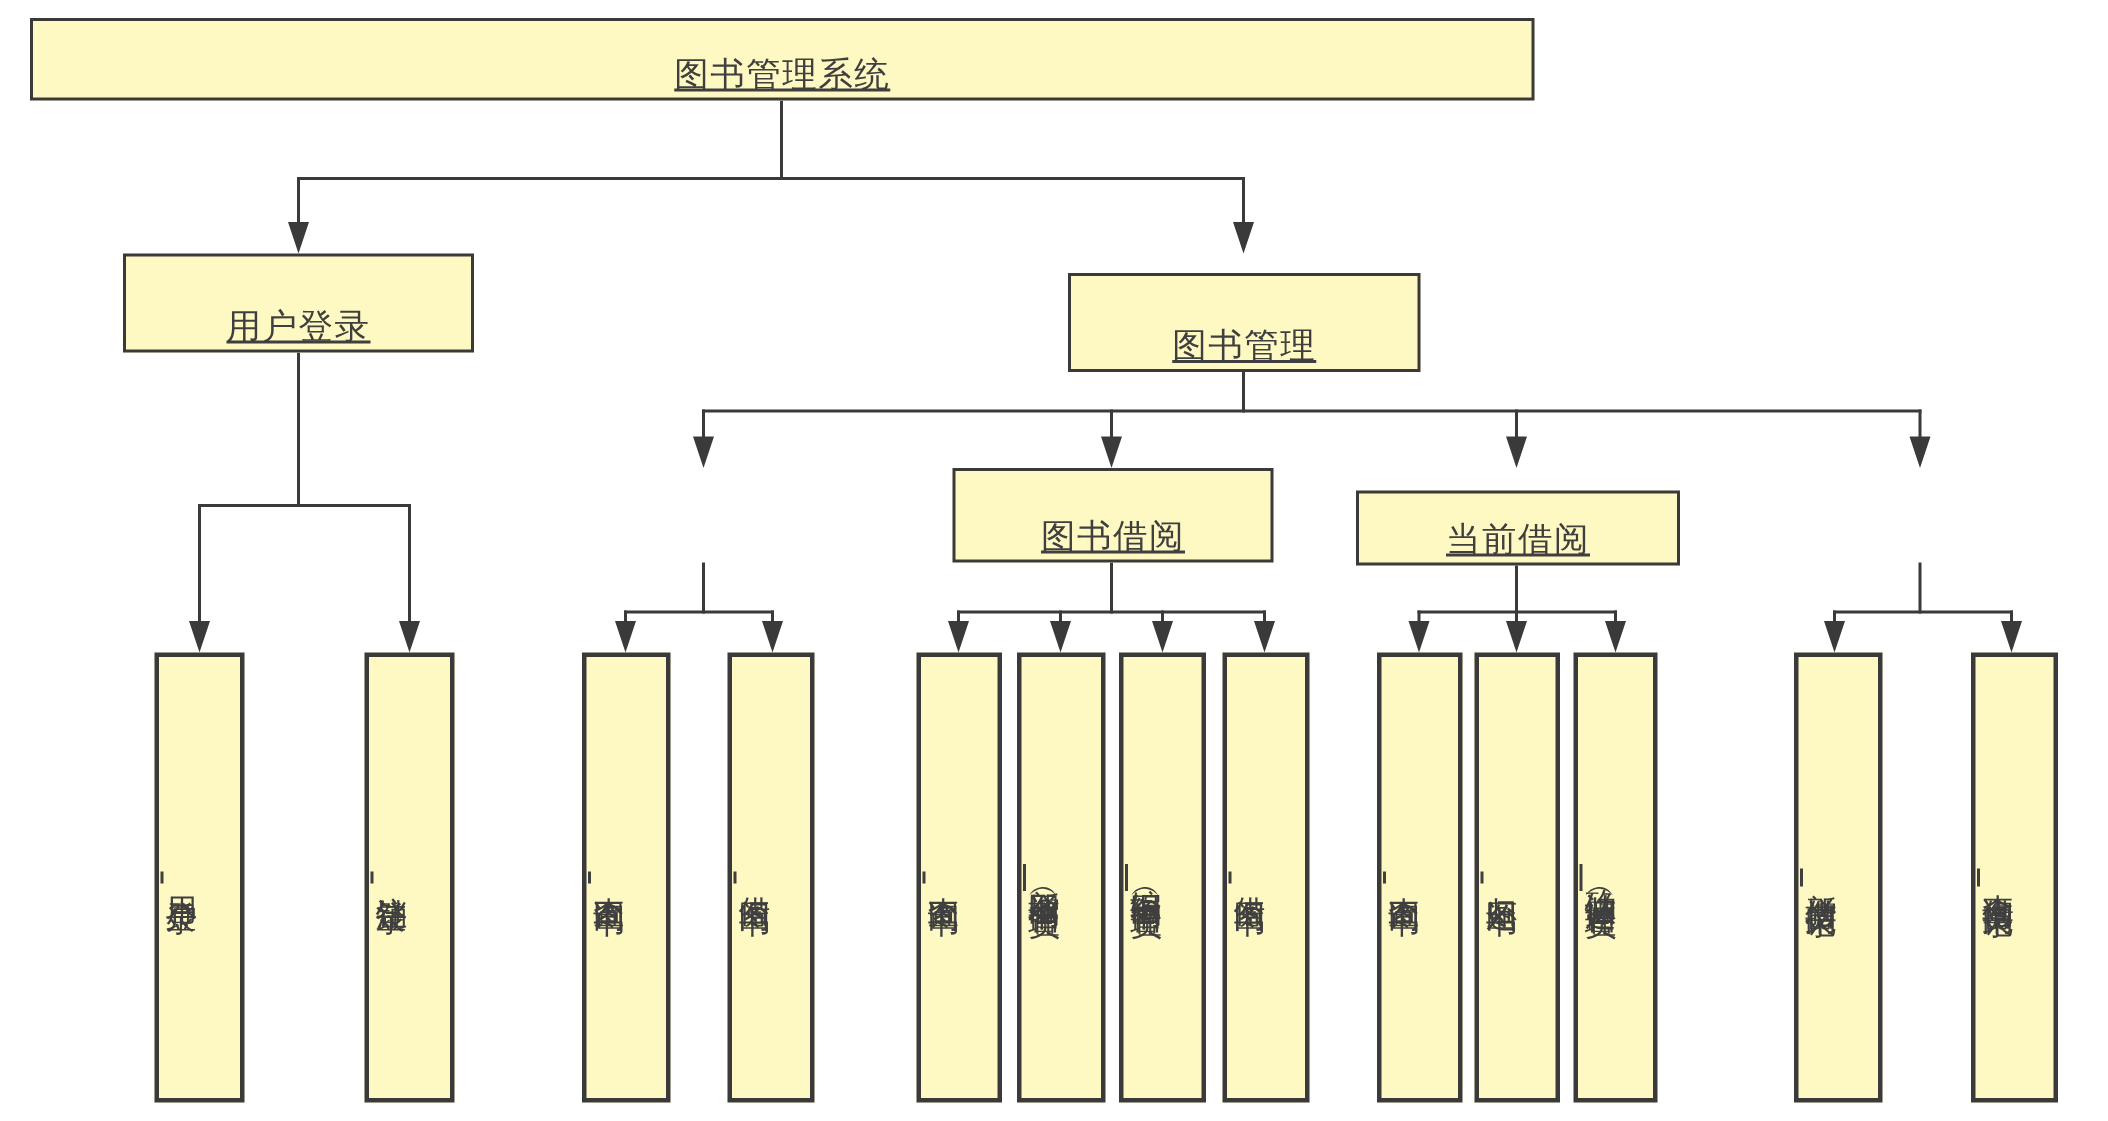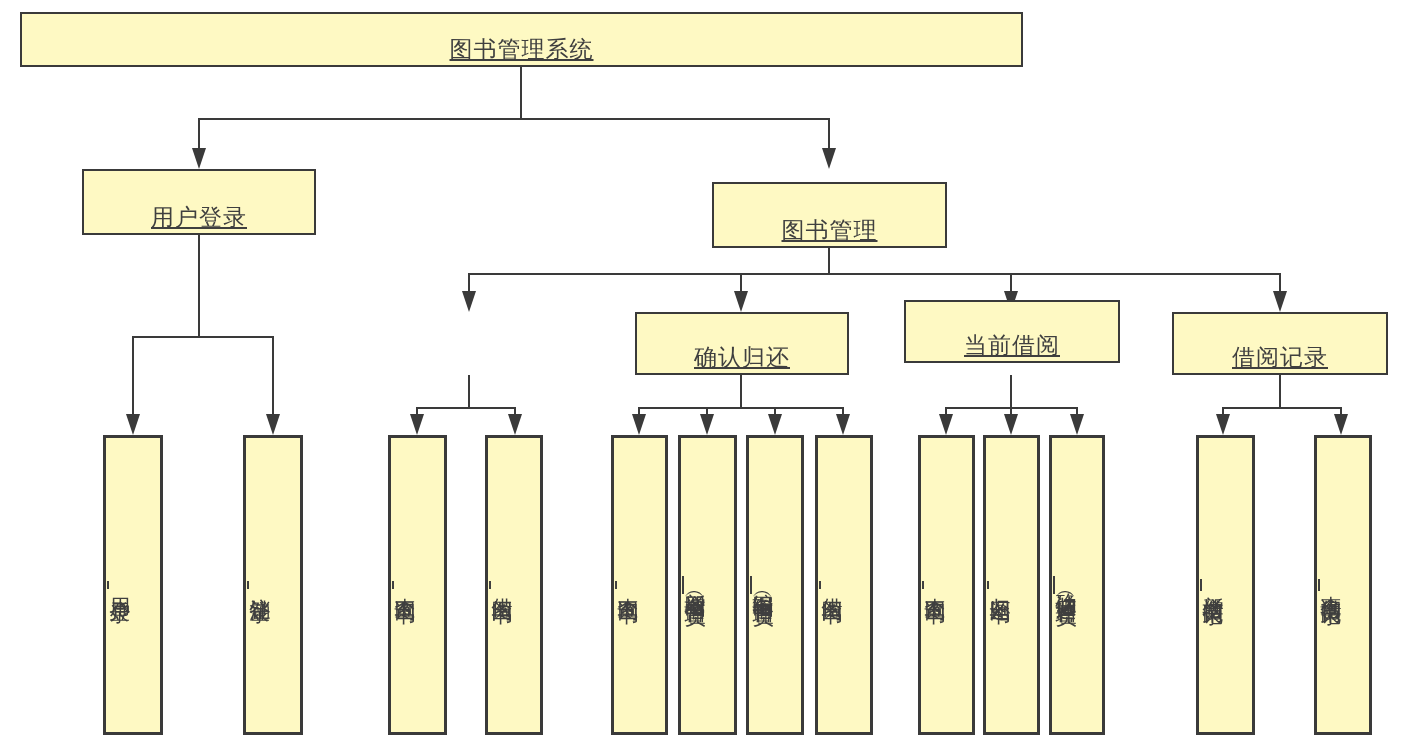--- a/index.html
+++ b/index.html
@@ -107,27 +107,24 @@
   </div>
 
   <div class="node h" style="left:82px;top:169px;width:234px;height:66px;">
     <span>用户登录</span>
   </div>
   <div class="node h" style="left:712px;top:169px;width:235px;height:66px;margin-top:13px;">
     <span>图书管理</span>
   </div>
 
   <div class="node h" style="left:635px;top:312px;width:214px;height:63px;">
-    <span>确认归还</span>
+    <span>图书借阅</span>
   </div>
-  <div class="node h" style="left:904px;top:300px;width:216px;height:63px;">
+  <div class="node h" style="left:904px;top:327px;width:216px;height:50px;">
     <span>当前借阅</span>
-  </div>
-  <div class="node h" style="left:1172px;top:312px;width:216px;height:63px;">
-    <span>借阅记录</span>
   </div>
 
   <div class="node leaf" style="left:103px;top:435px;width:60px;height:300px;">
     <span>用户登录</span>
   </div>
   <div class="node leaf" style="left:243px;top:435px;width:60px;height:300px;">
     <span>注销登录</span>
   </div>
 
   <div class="node leaf" style="left:388px;top:435px;width:59px;height:300px;">

